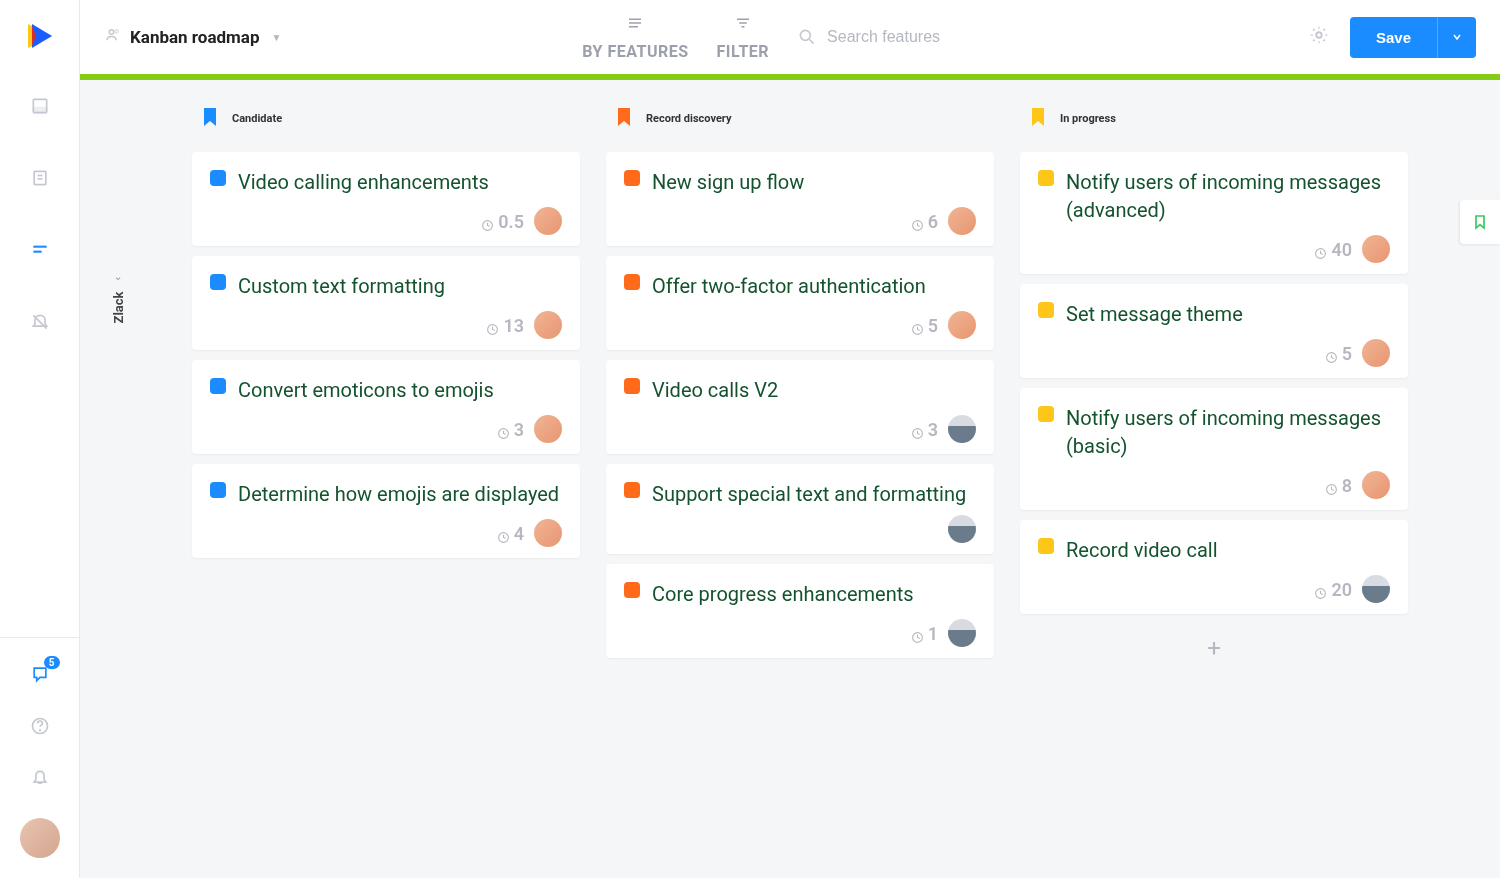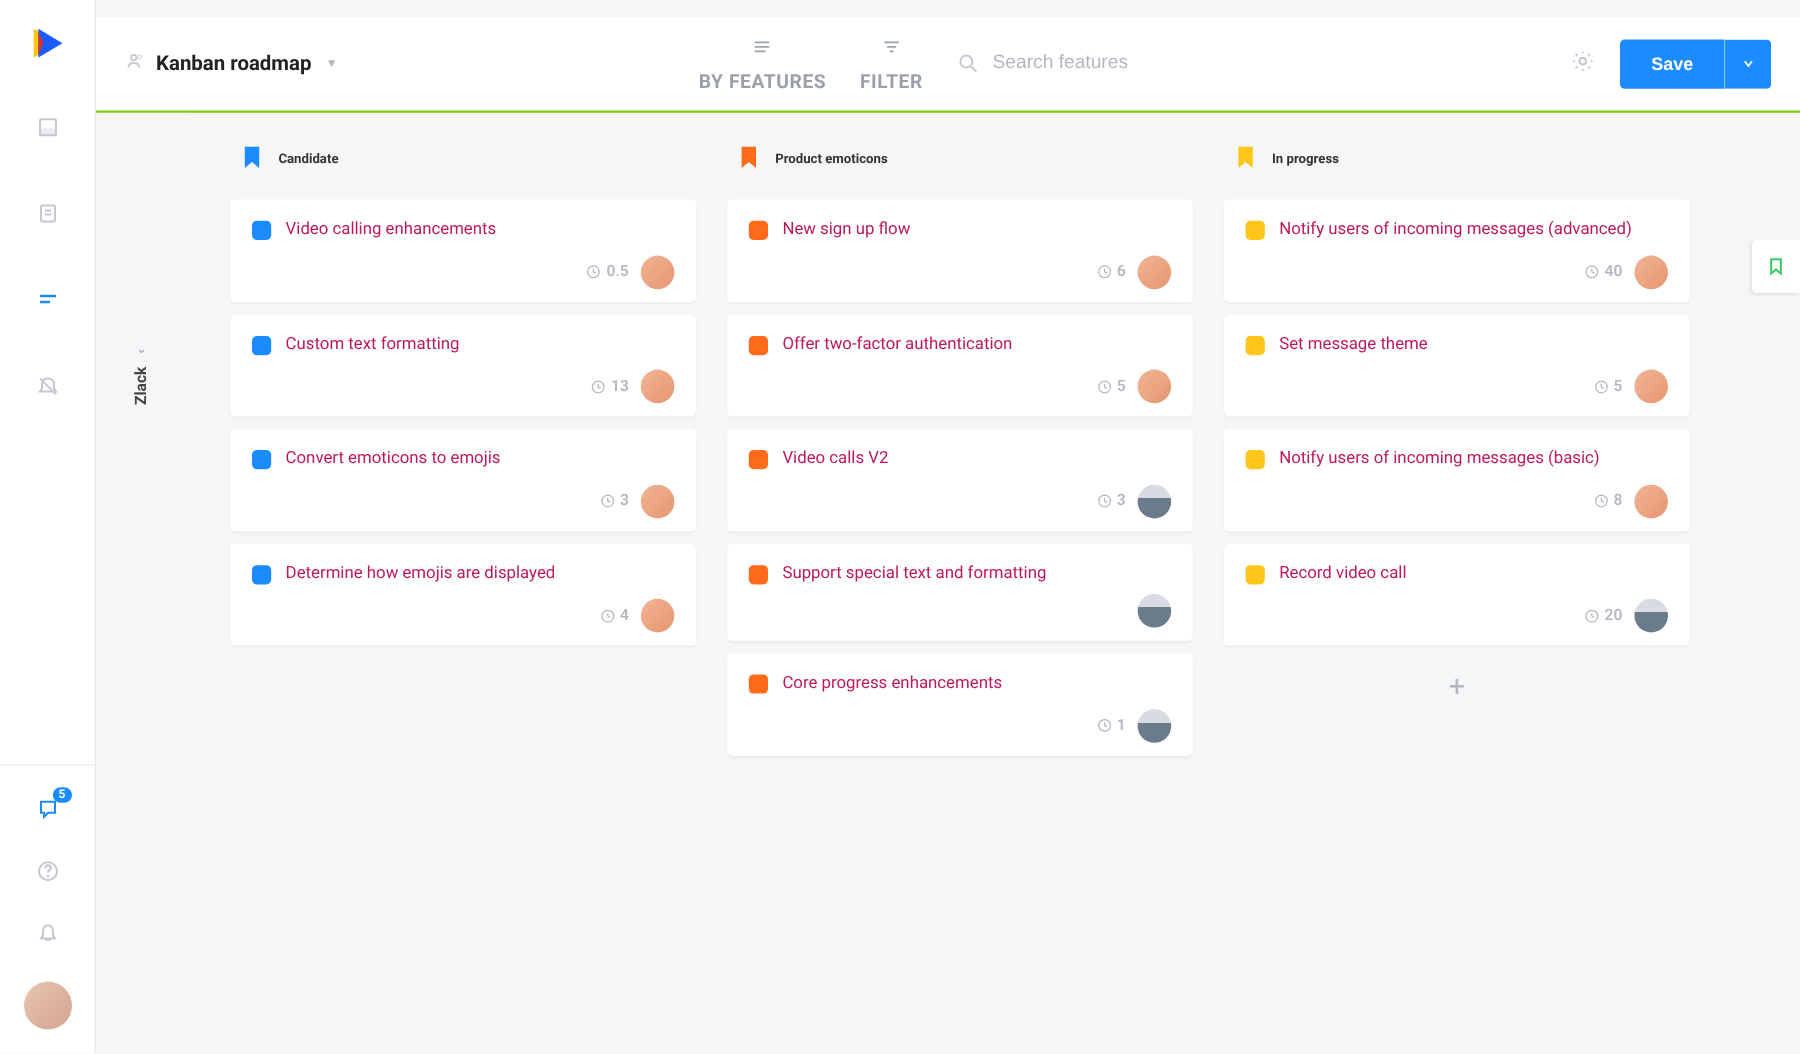--- a/index.html
+++ b/index.html
@@ -13,21 +13,21 @@
 .rail-icon svg { width: 20px; height: 20px; }
 .rail-spacer { flex: 1; }
 .rail-divider { width: 100%; border-top: 1px solid #e8e9ec; margin-bottom: 24px; }
 .rail-bottom { display: flex; flex-direction: column; align-items: center; padding-bottom: 20px; }
 .rail-bottom .rail-icon { margin-bottom: 28px; }
 .badge-wrap { position: relative; }
 .badge { position: absolute; top: -6px; right: -8px; background: #1a8cff; color: #fff; font-size: 10px; font-weight: 700; padding: 1px 5px; border-radius: 8px; }
 .avatar-sm { width: 40px; height: 40px; border-radius: 50%; background: linear-gradient(135deg,#e8c5b0,#d4a590); }
 
 .main { flex: 1; display: flex; flex-direction: column; }
-.topbar { height: 80px; background: #fff; border-bottom: 2px solid #84cc16; display: flex; padding: 0 24px; margin-top: 14px; }
+.topbar { height: 80px; background: #fff; border-bottom: 6px solid #84cc16; display: flex; padding: 0 24px; }
 .crumb { display: flex; align-items: center; gap: 8px; cursor: pointer; }
 .crumb-icon svg { width: 18px; height: 18px; }
 .crumb-title { font-size: 17px; font-weight: 700; color: #222; }
 .crumb-chev { color: #b5b8c0; font-size: 10px; margin-left: 4px; }
 .top-center { flex: 1; display: flex; align-items: center; justify-content: center; gap: 28px; }
 .top-btn { display: flex; align-items: center; gap: 10px; font-size: 16px; font-weight: 700; letter-spacing: 0.5px; color: #9ca0ab; cursor: pointer; flex-direction: column; }
 .top-btn svg { width: 18px; height: 18px; }
 .search { display: flex; align-items: center; gap: 10px; }
 .search input { border: none; outline: none; font-size: 16px; color: #7f1d1d; background: transparent; width: 180px; }
 .search input::placeholder { color: #b5b8c0; }
@@ -45,24 +45,24 @@
 
 .columns { flex: 1; display: flex; gap: 26px; padding: 28px 36px; overflow-x: auto; }
 .column { width: 388px; flex-shrink: 0; }
 .col-head { display: flex; align-items: center; gap: 14px; margin-bottom: 24px; padding-left: 10px; }
 .col-flag { width: 16px; height: 20px; }
 .col-title { font-size: 11px; font-weight: 700; color: #333; }
 
 .card { background: #fff; border-radius: 4px; box-shadow: 0 1px 2px rgba(0,0,0,0.05); margin-bottom: 10px; padding: 16px 18px 10px; cursor: pointer; }
 .card-top { display: flex; align-items: flex-start; gap: 12px; }
 .card-sq { width: 16px; height: 16px; border-radius: 4px; flex-shrink: 0; margin-top: 2px; }
-.card-title { font-size: 14px; color: #be185d; line-height: 1.4; }
+.card-title { font-size: 20px; color: #14532d; line-height: 1.4; }
 .card-foot { display: flex; align-items: center; justify-content: flex-end; gap: 10px; margin-top: 10px; min-height: 30px; }
 .card-foot.no-est { margin-top: 6px; }
-.est { display: flex; align-items: center; gap: 4px; color: #b5b8c0; font-size: 13px; font-weight: 600; }
+.est { display: flex; align-items: flex-end; gap: 4px; color: #b5b8c0; font-size: 18px; font-weight: 600; }
 .est svg { width: 13px; height: 13px; }
 .avatar { width: 28px; height: 28px; border-radius: 50%; background: linear-gradient(135deg,#f0b595,#e89570); flex-shrink: 0; }
 .avatar.male { background: linear-gradient(180deg,#d8dce2 40%,#6a7b8c 40%); }
 
 .add-card { height: 48px; border: 1px dashed transparent; border-radius: 4px; display: flex; align-items: center; justify-content: center; color: #b5b8c0; font-size: 24px; cursor: pointer; margin-top: 6px; }
 
 .right-tab { position: absolute; right: 0; top: 200px; width: 40px; height: 44px; background: #fff; border-radius: 4px 0 0 4px; box-shadow: -1px 1px 3px rgba(0,0,0,0.08); display: flex; align-items: center; justify-content: center; cursor: pointer; }
 .right-tab svg { width: 16px; height: 16px; }
 
 .sq-blue { background: #1a8cff; }
@@ -260,21 +260,21 @@
                 </span>
                 <span class="avatar"></span>
               </div>
             </div>
           </div>
           <div class="column">
             <div class="col-head">
               <svg class="col-flag" viewBox="0 0 16 20">
                 <path d="M2 0 L14 0 L14 18 L8 13 L2 18 Z" fill="#ff6b1a"></path>
               </svg>
-              <span class="col-title">Product emoticons</span>
+              <span class="col-title">Record discovery</span>
             </div>
             <div class="card">
               <div class="card-top">
                 <span class="card-sq sq-orange"></span>
                 <span class="card-title">New sign up flow</span>
               </div>
               <div class="card-foot">
                 <span class="est">
                   <svg viewBox="0 0 24 24" fill="none" stroke="#b5b8c0" stroke-width="2">
                     <circle cx="12" cy="12" r="9"></circle>

